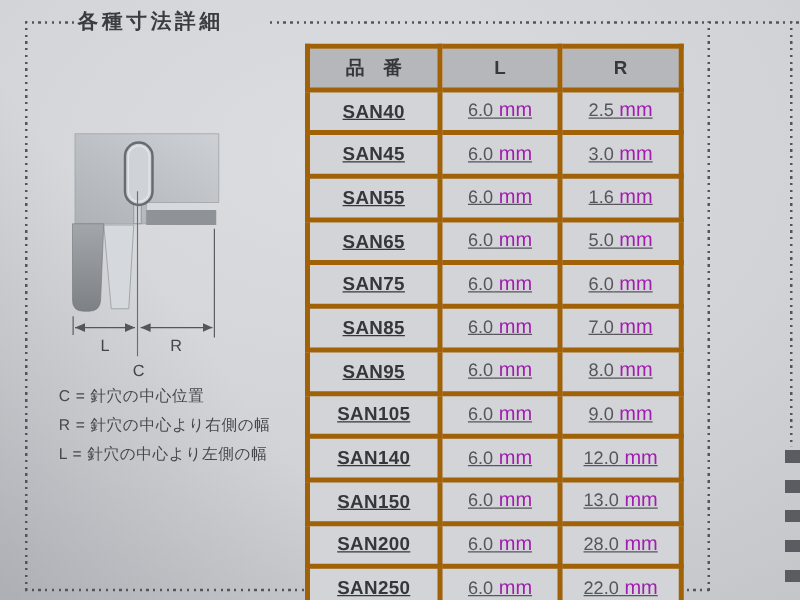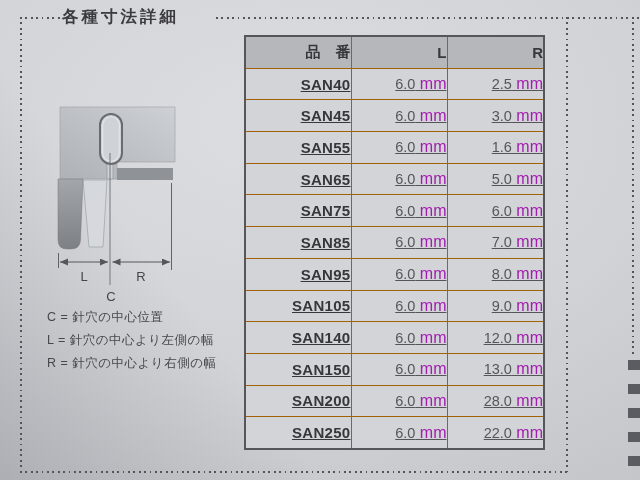--- a/index.html
+++ b/index.html
@@ -35,21 +35,21 @@
 
   table.dim{
     position:absolute;left:244px;top:35px;
     border-collapse:collapse;table-layout:fixed;
     border:2px solid #55565a;
   }
   table.dim col.c1{width:106px;}
   table.dim col.c2{width:96px;}
   table.dim col.c3{width:97px;}
   table.dim th,table.dim td{
-    border:1px solid #a16207;text-align:right;vertical-align:middle;
+    border:4px solid #a16207;text-align:center;vertical-align:middle;
     height:30.7px;padding:0;overflow:hidden;
   }
   table.dim th{
     background:#b6b7bb;color:#37373c;font-size:15px;font-weight:700;
   }
   table.dim td{background:#d3d4d8;text-decoration:underline;}
   td.part{font-weight:700;font-size:15px;color:#36363b;letter-spacing:0.3px;}
   td.val{font-size:14.5px;color:#55555b;}
   td.val .unit{font-size:16px;color:#a21caf;}
 </style>
@@ -102,22 +102,22 @@
   <line x1="15" y1="167" x2="63" y2="167" stroke="#53565a" stroke-width="1" marker-start="url(#ah)" marker-end="url(#ah)"></line>
   <line x1="67.5" y1="167" x2="125" y2="167" stroke="#53565a" stroke-width="1" marker-start="url(#ah)" marker-end="url(#ah)"></line>
 
   <text x="39" y="186" text-anchor="middle">L</text>
   <text x="96" y="186" text-anchor="middle">R</text>
   <text x="66" y="206" text-anchor="middle">C</text>
 </svg>
 
 <div class="legend">
   <div>C = 針穴の中心位置</div>
+  <div>R = 針穴の中心より右側の幅</div>
   <div>L = 針穴の中心より左側の幅</div>
-  <div>R = 針穴の中心より右側の幅</div>
 </div>
 
 <table class="dim">
   <colgroup>
       <col class="c1">
       <col class="c2">
       <col class="c3">
     </colgroup>
   <thead>
     <tr>

